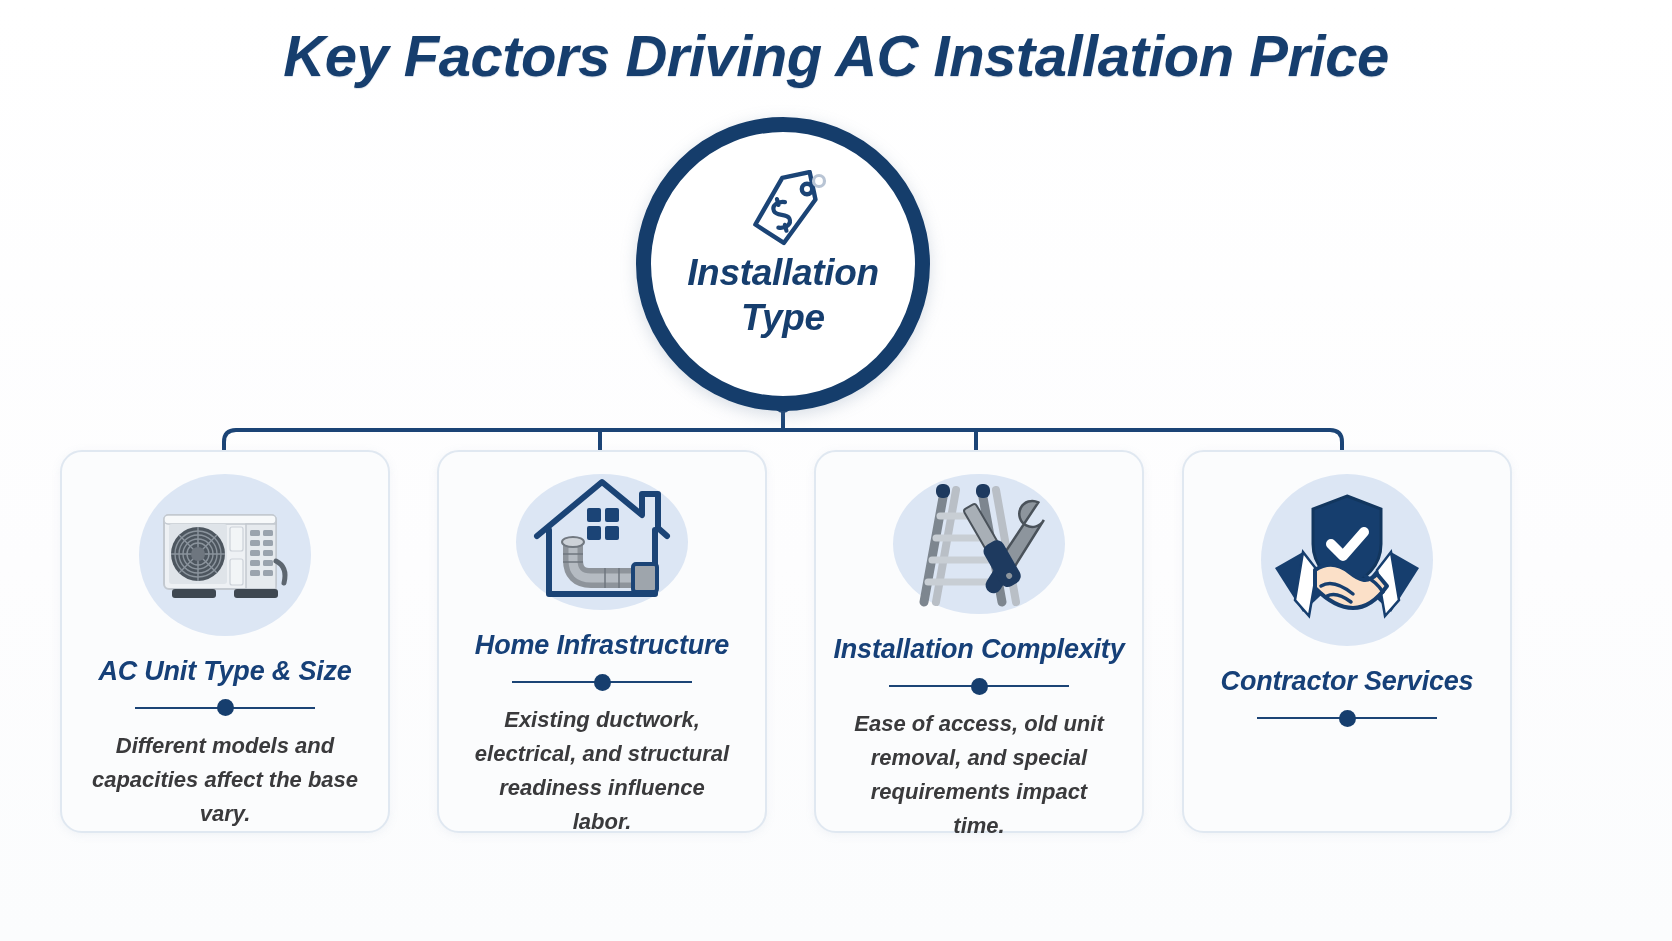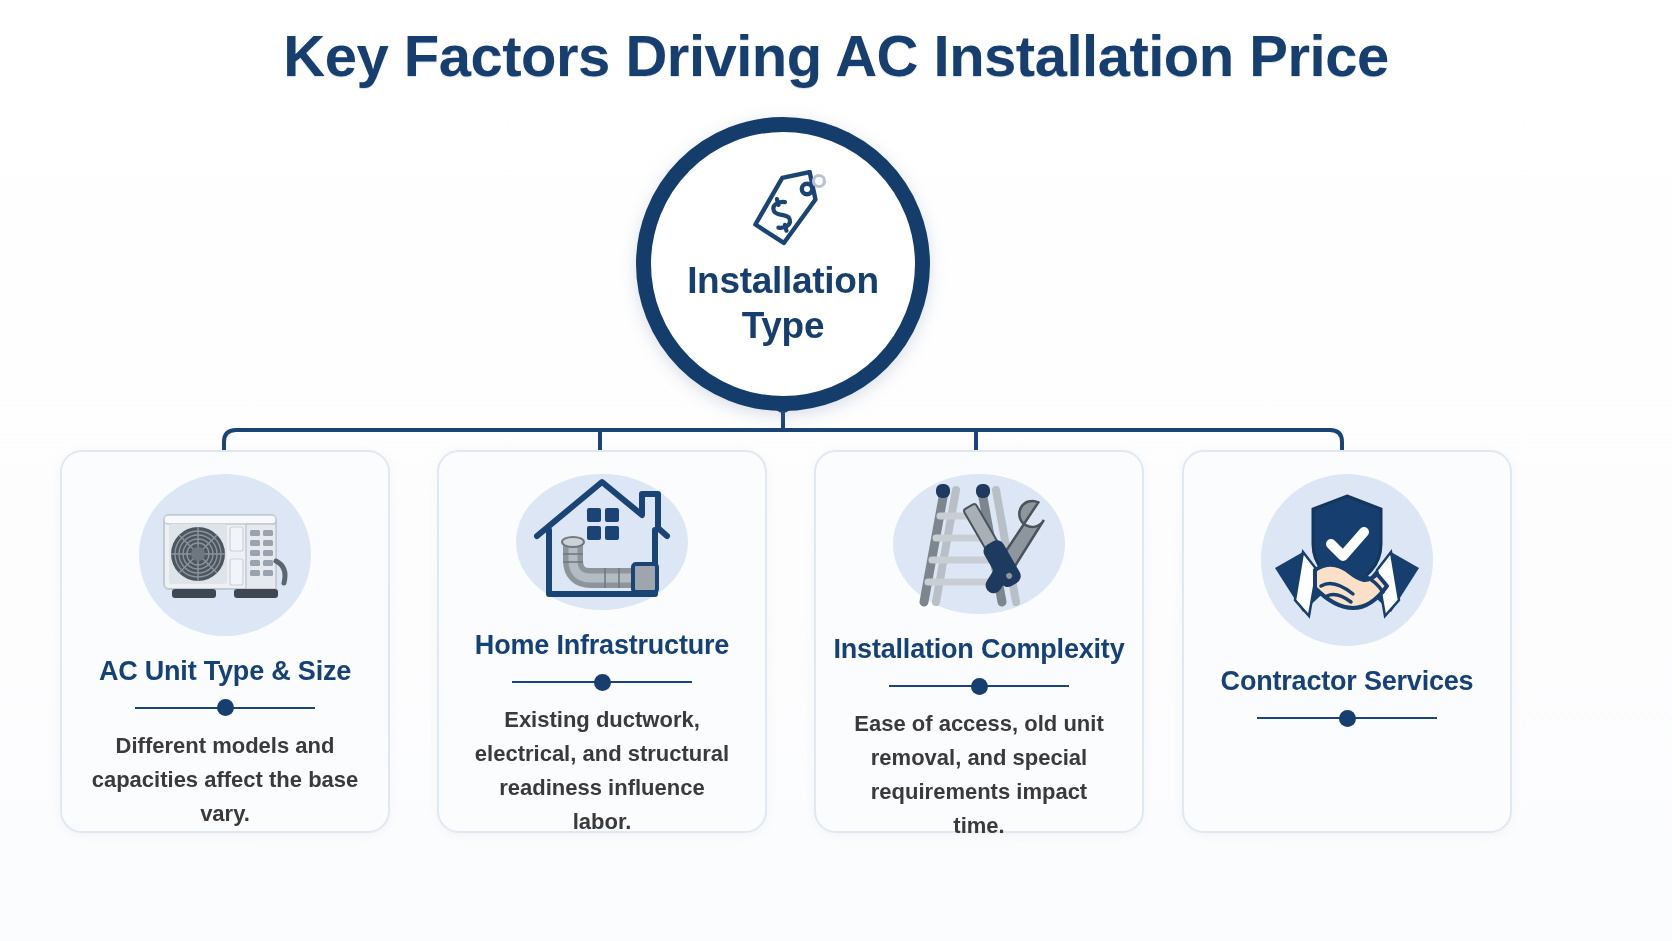--- a/index.html
+++ b/index.html
@@ -6,20 +6,21 @@
   html, body {
     width:1672px; height:941px;
     background:#ffffff;
     font-family:"Liberation Sans", sans-serif;
     overflow:hidden;
   }
   #stage {
     position:relative;
     width:1672px; height:941px;
     background:linear-gradient(180deg,#ffffff 0%,#fdfdfe 60%,#fbfcfd 100%);
+    font-style:italic;
   }
 
   
   #title {
     position:absolute; left:0; top:22px; width:1672px;
     text-align:center;
     font-size:58px; font-weight:700; letter-spacing:-0.5px;
     color:#163e6e;
     text-shadow:0 1px 1px rgba(130,150,175,.30);
   }
@@ -32,21 +33,20 @@
     border-radius:50%;
     background:#ffffff;
     border:15px solid #153d6b;
     box-shadow:0 4px 16px rgba(120,140,165,.28);
     display:flex; flex-direction:column;
     align-items:center; justify-content:flex-start;
     padding-top:38px;
   }
   #hub-icon { width:92px; height:80px; display:block; }
   #hub-label {
-    margin-top:8px;
     text-align:center;
     font-size:37px; font-weight:700; line-height:1.22;
     color:#163e6e;
     letter-spacing:-0.3px;
   }
 
   
   #connectors { position:absolute; left:0; top:0; width:1672px; height:941px; pointer-events:none; }
 
   

